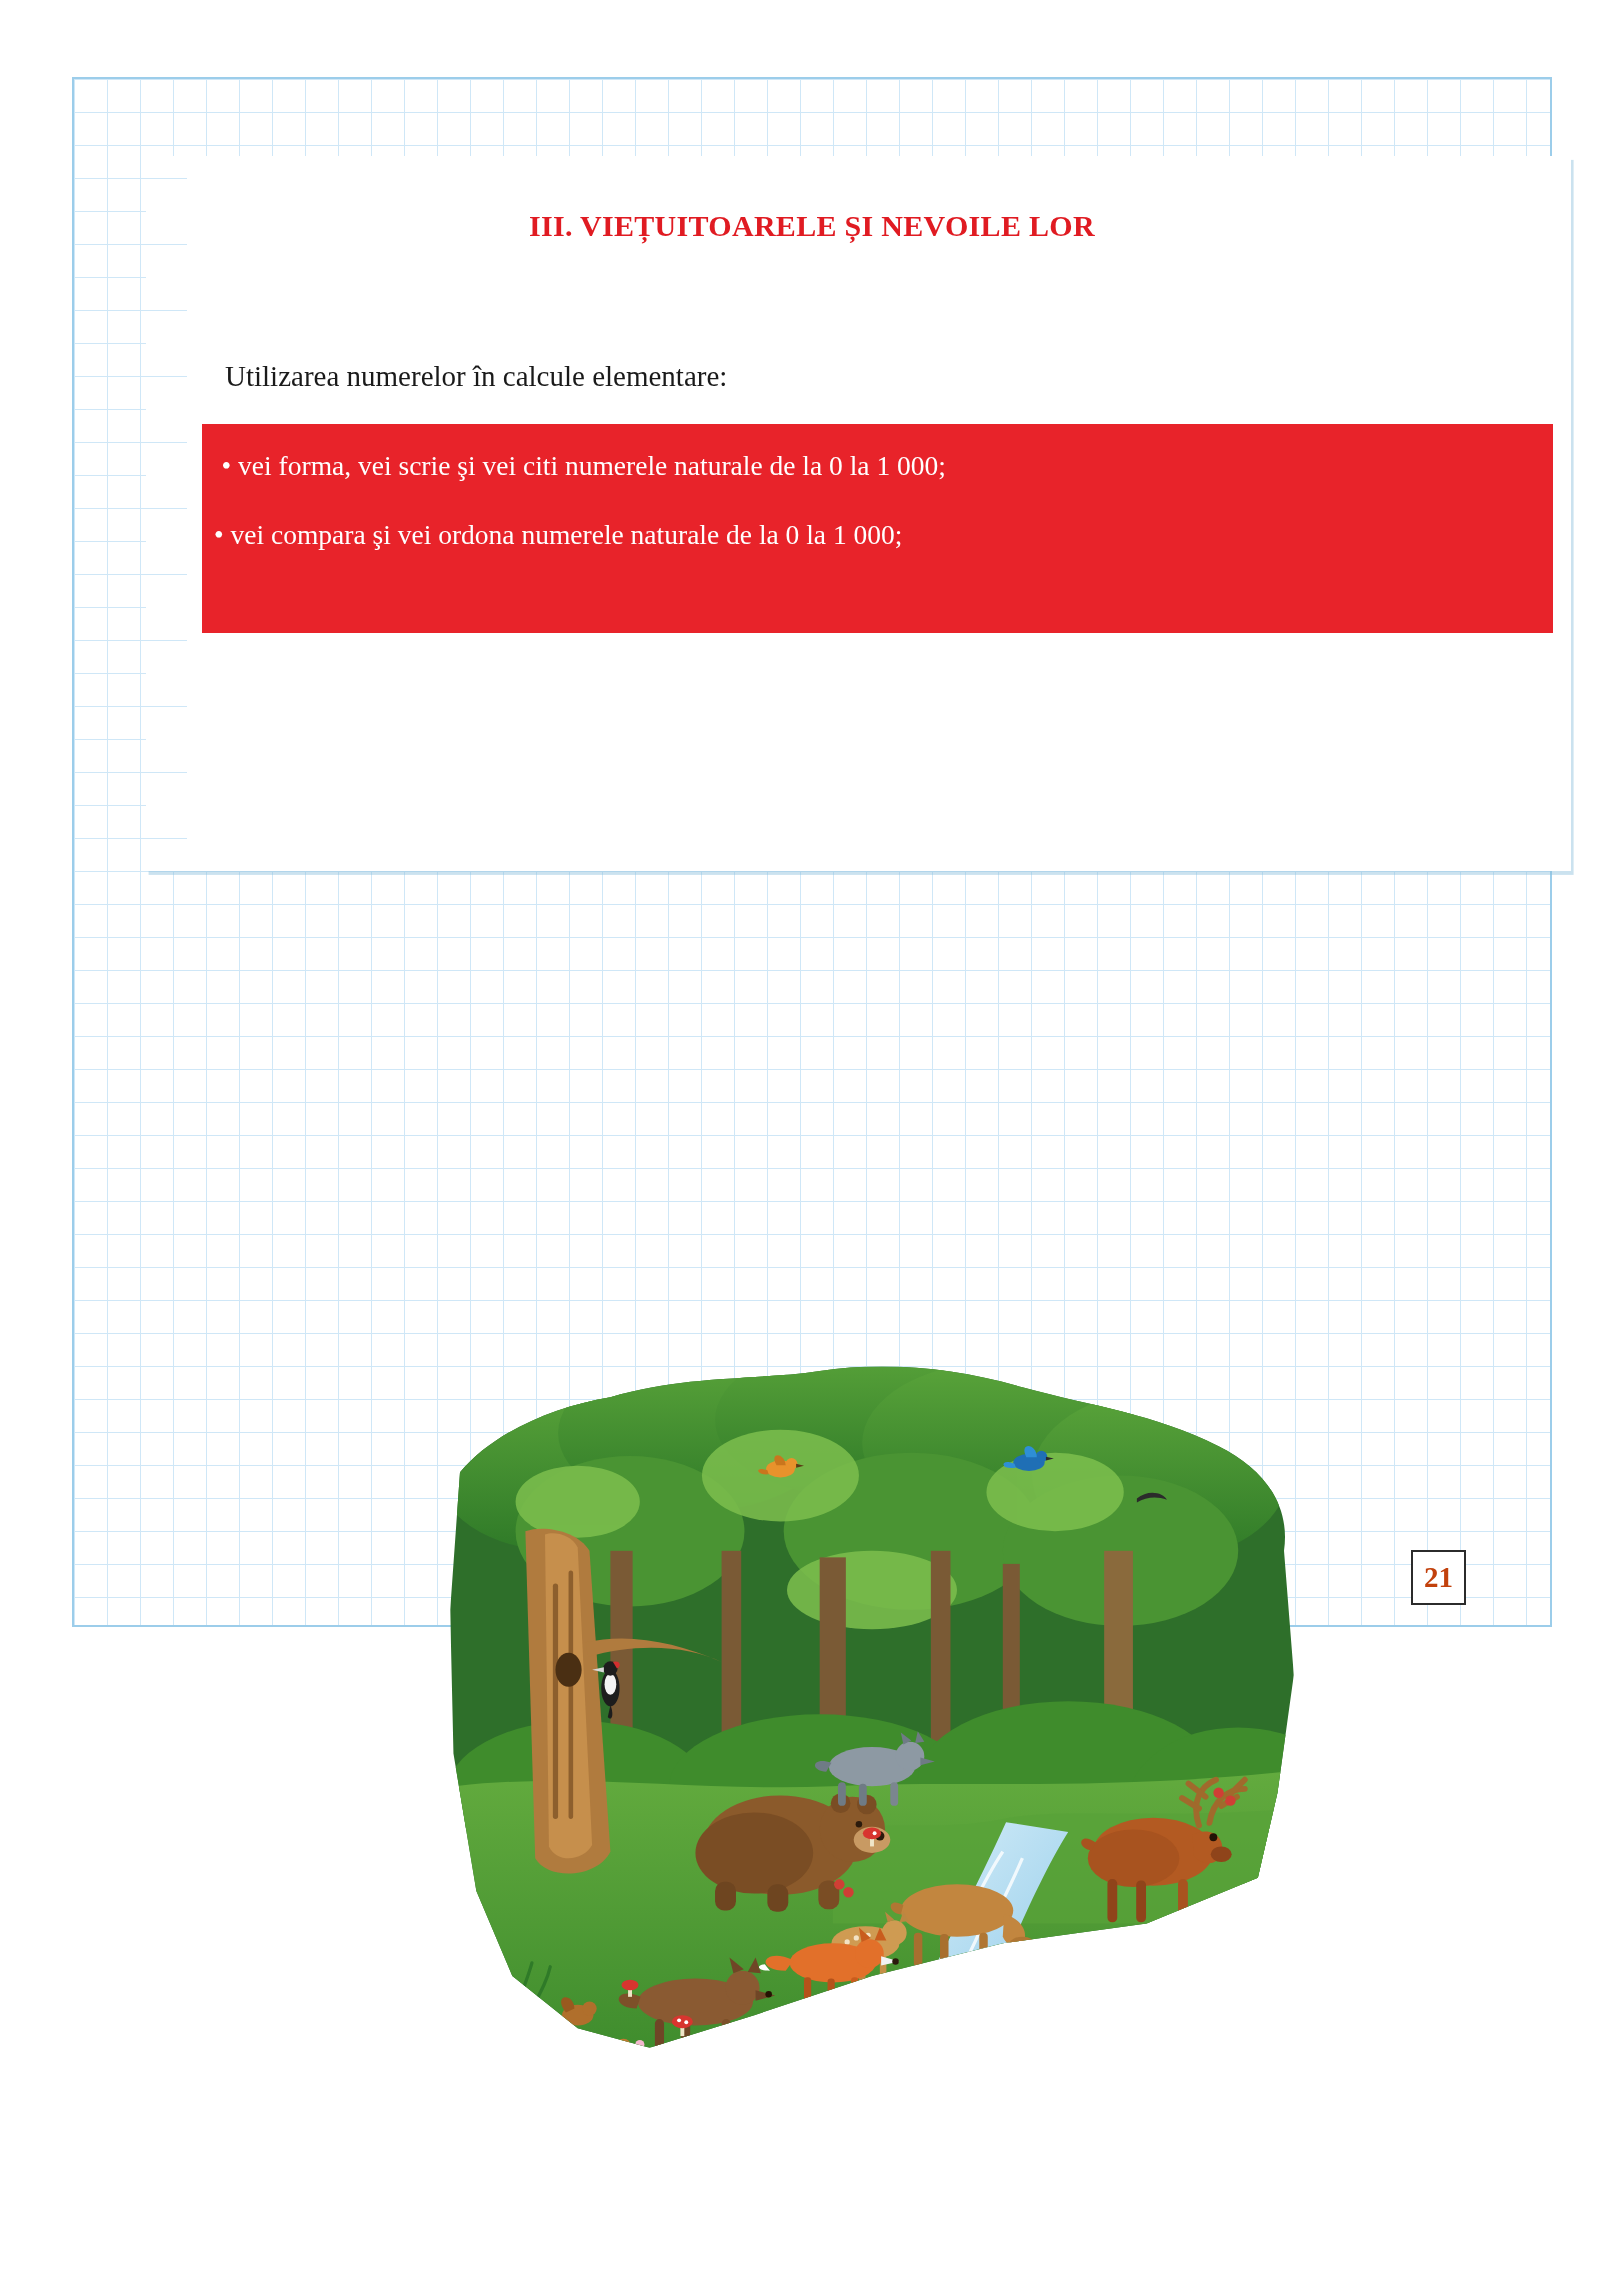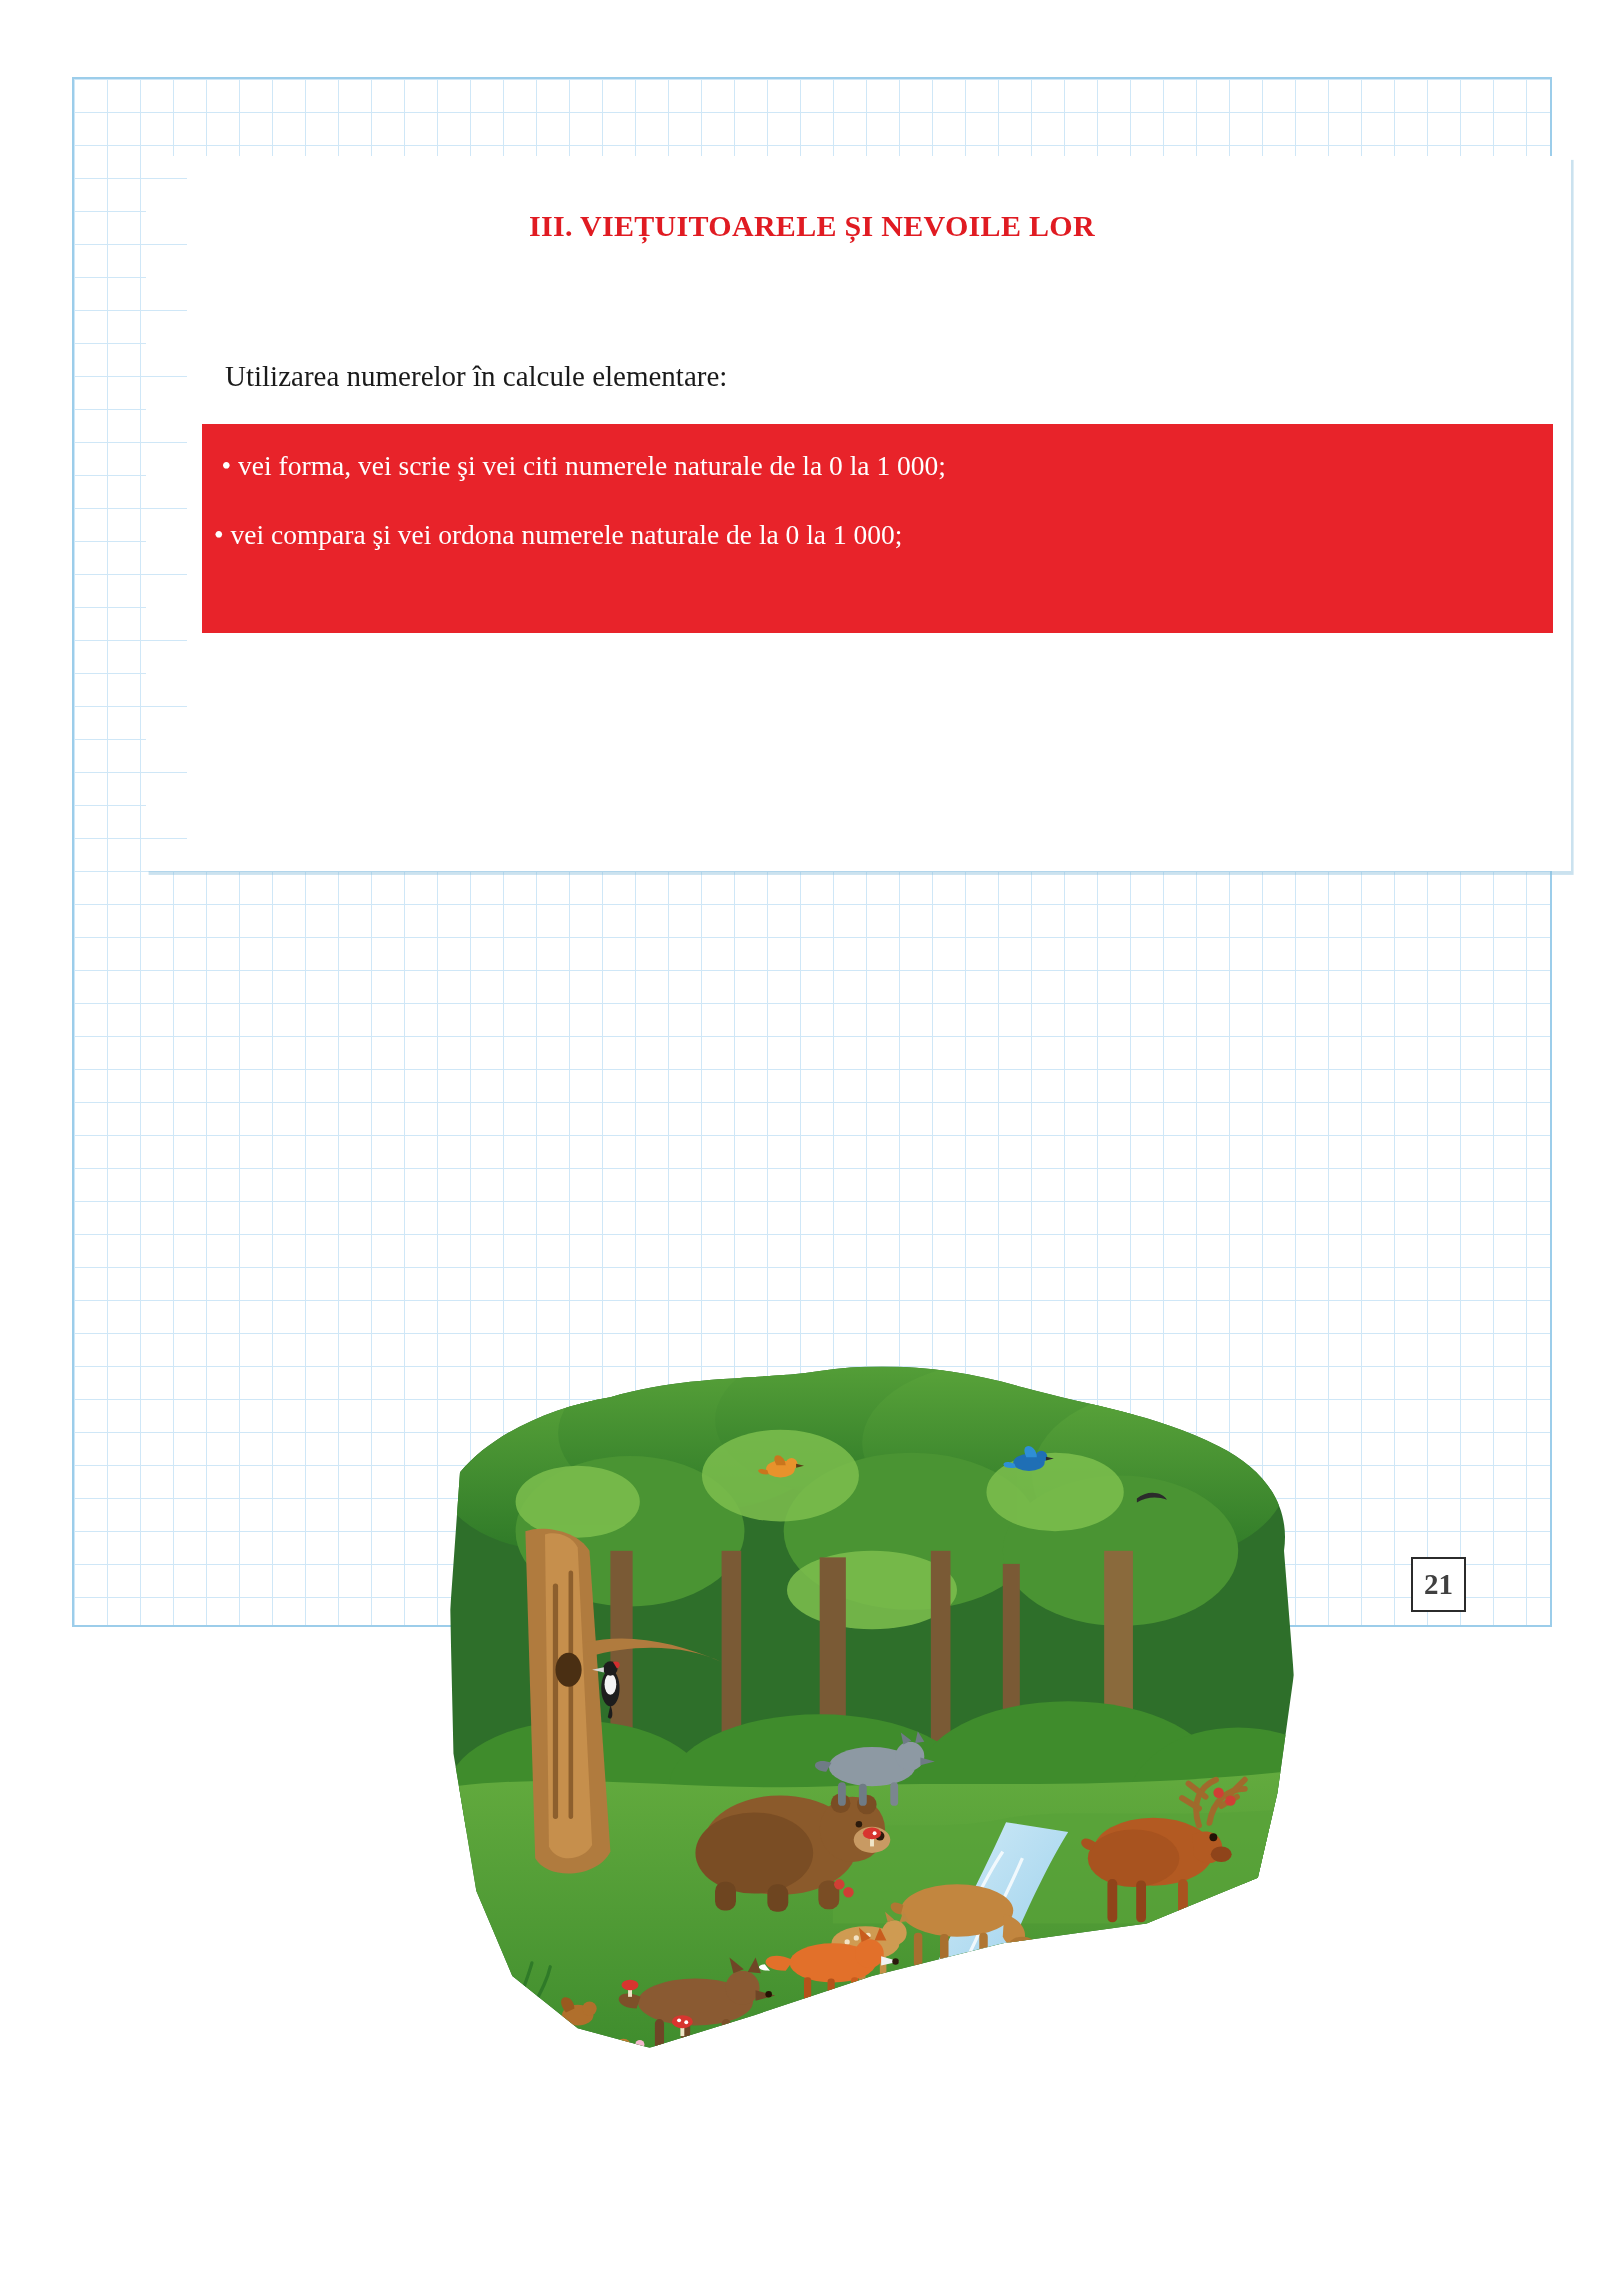--- a/index.html
+++ b/index.html
@@ -94,25 +94,25 @@
   .illus {
     position:absolute;
     left:340px; top:1256px;
     width:916px; height:739px;
   }
   .illus svg { display:block; width:100%; height:100%; }
 
   
   .pagenum {
     position:absolute;
-    right:84px; bottom:13px;
+    right:84px; bottom:20px;
     width:51px; height:51px;
     border:2px solid #2b2b2b;
     display:flex; align-items:center; justify-content:center;
-    font-weight:bold; font-size:29px; color:#404040;
+    font-weight:bold; font-size:29px; color:#c2410c;
     background:#ffffff;
     text-align:center;
   }
 </style>
 </head>
 <body>
 
 <div class="page">
 
   <div class="card">

